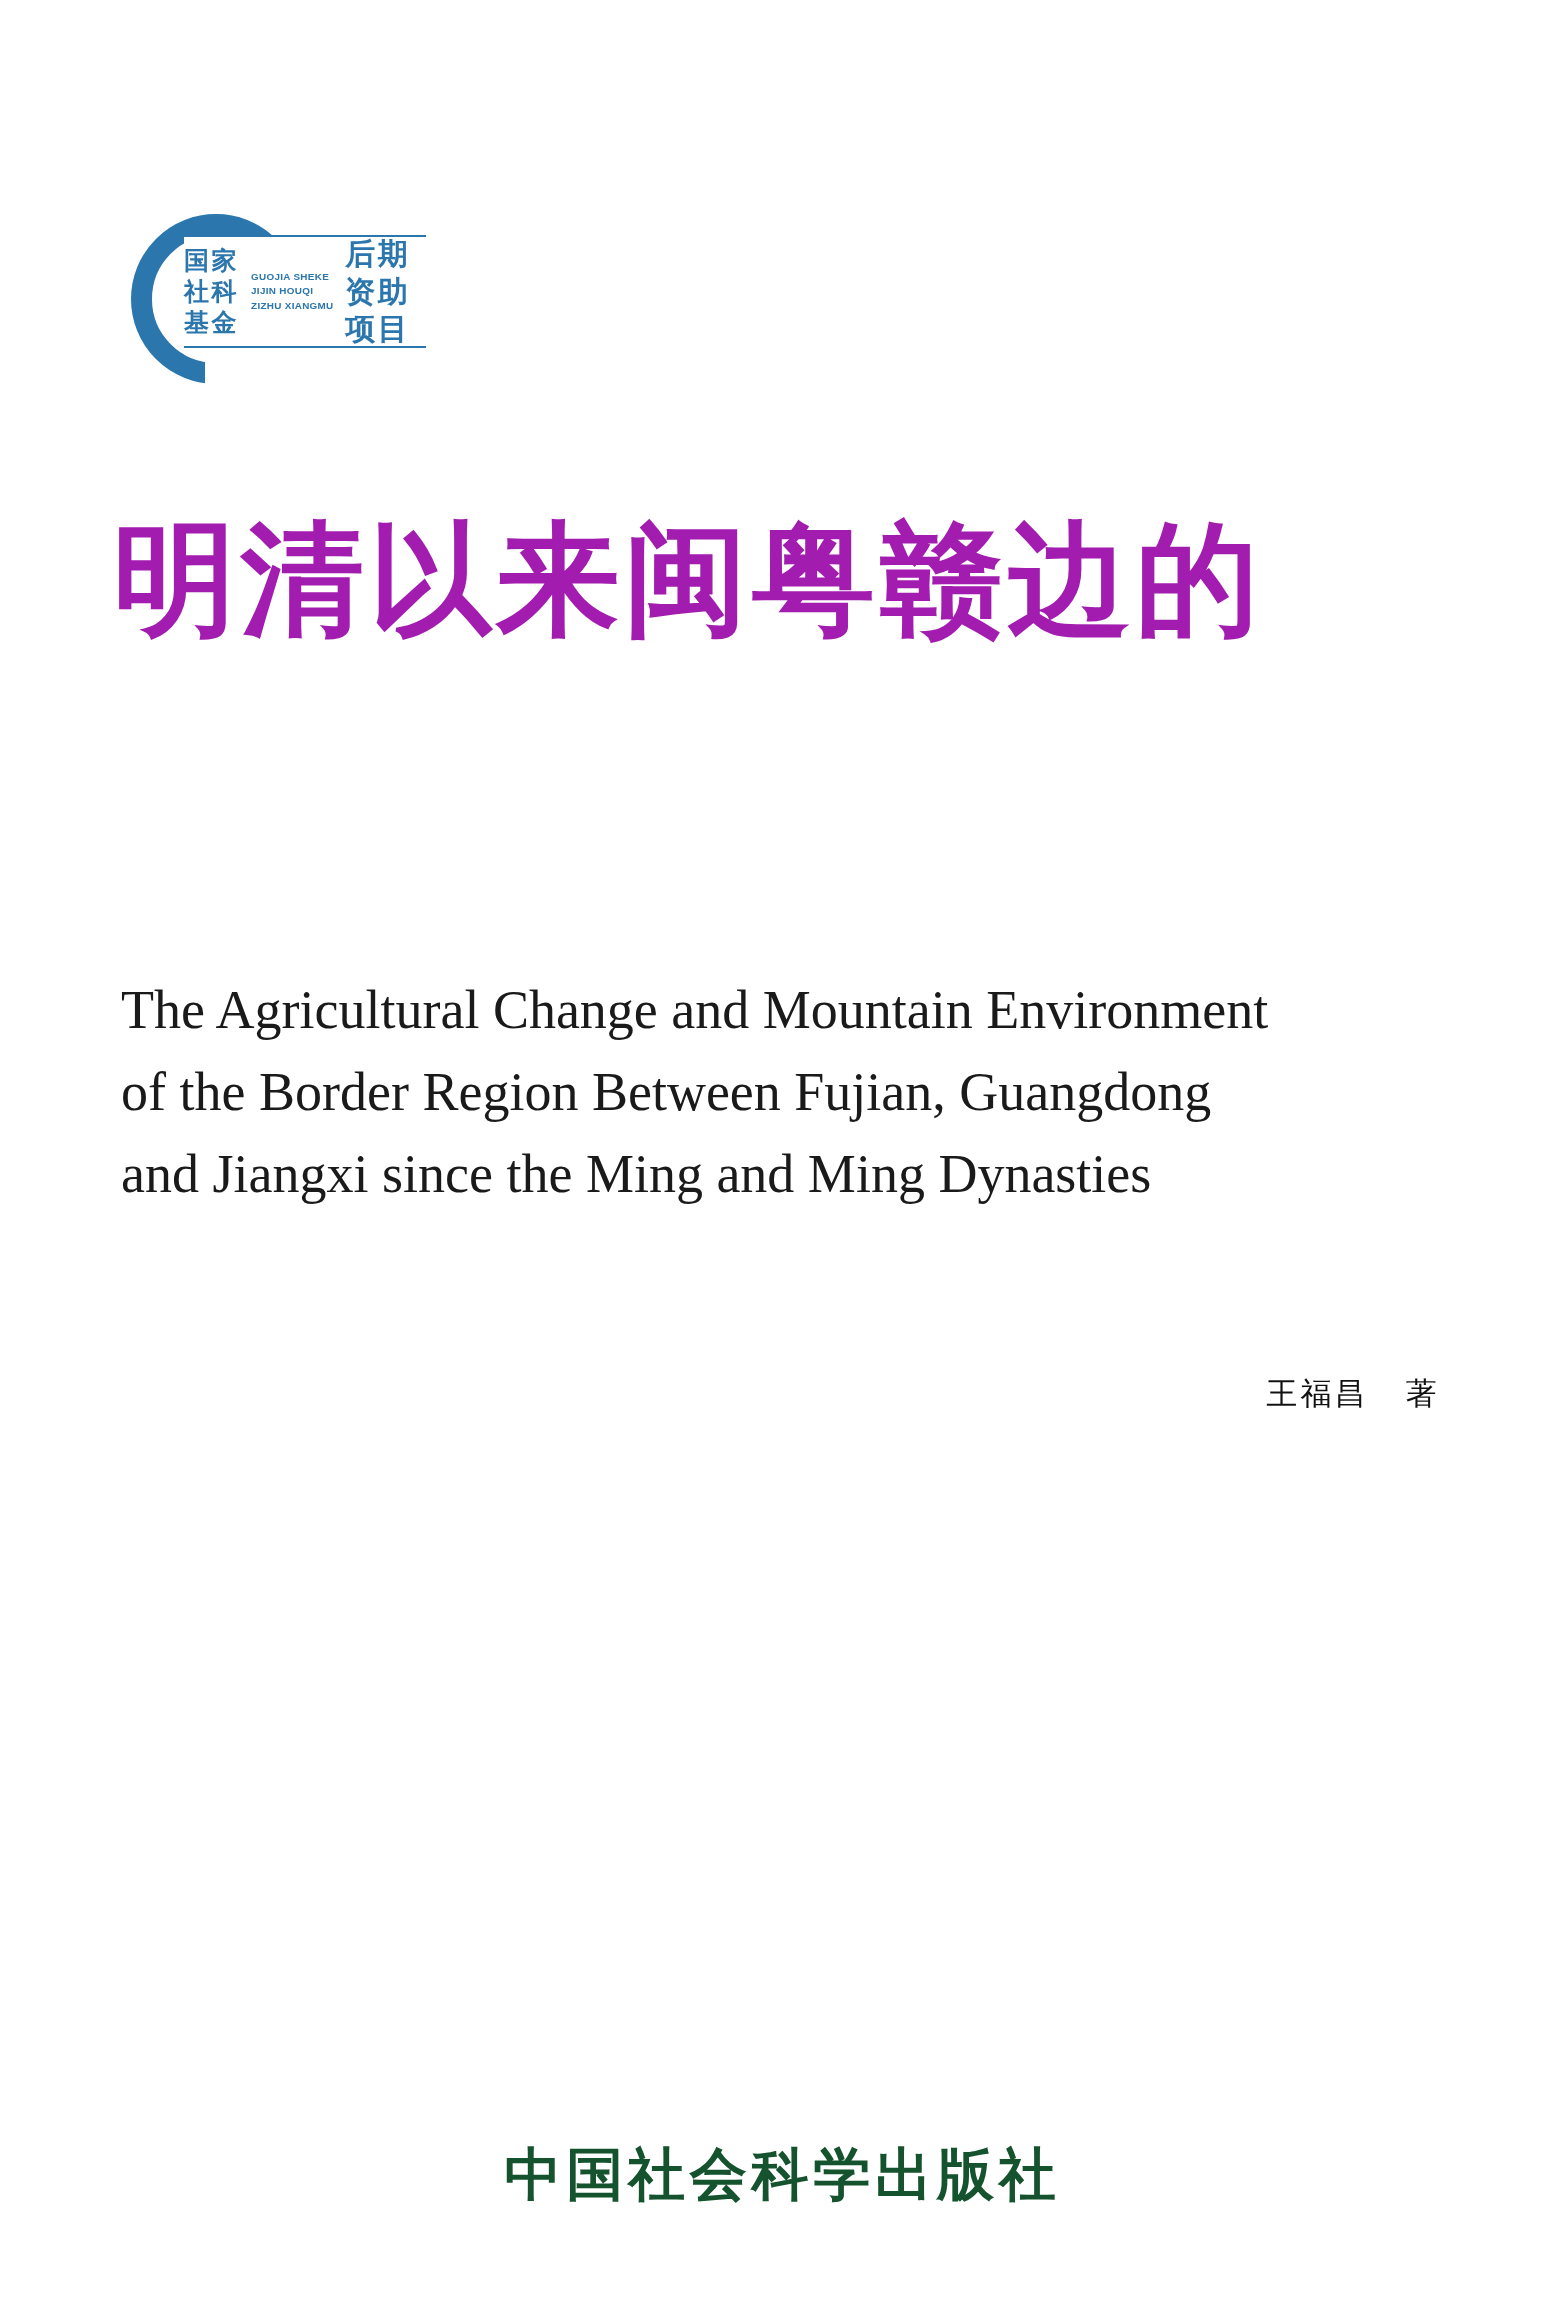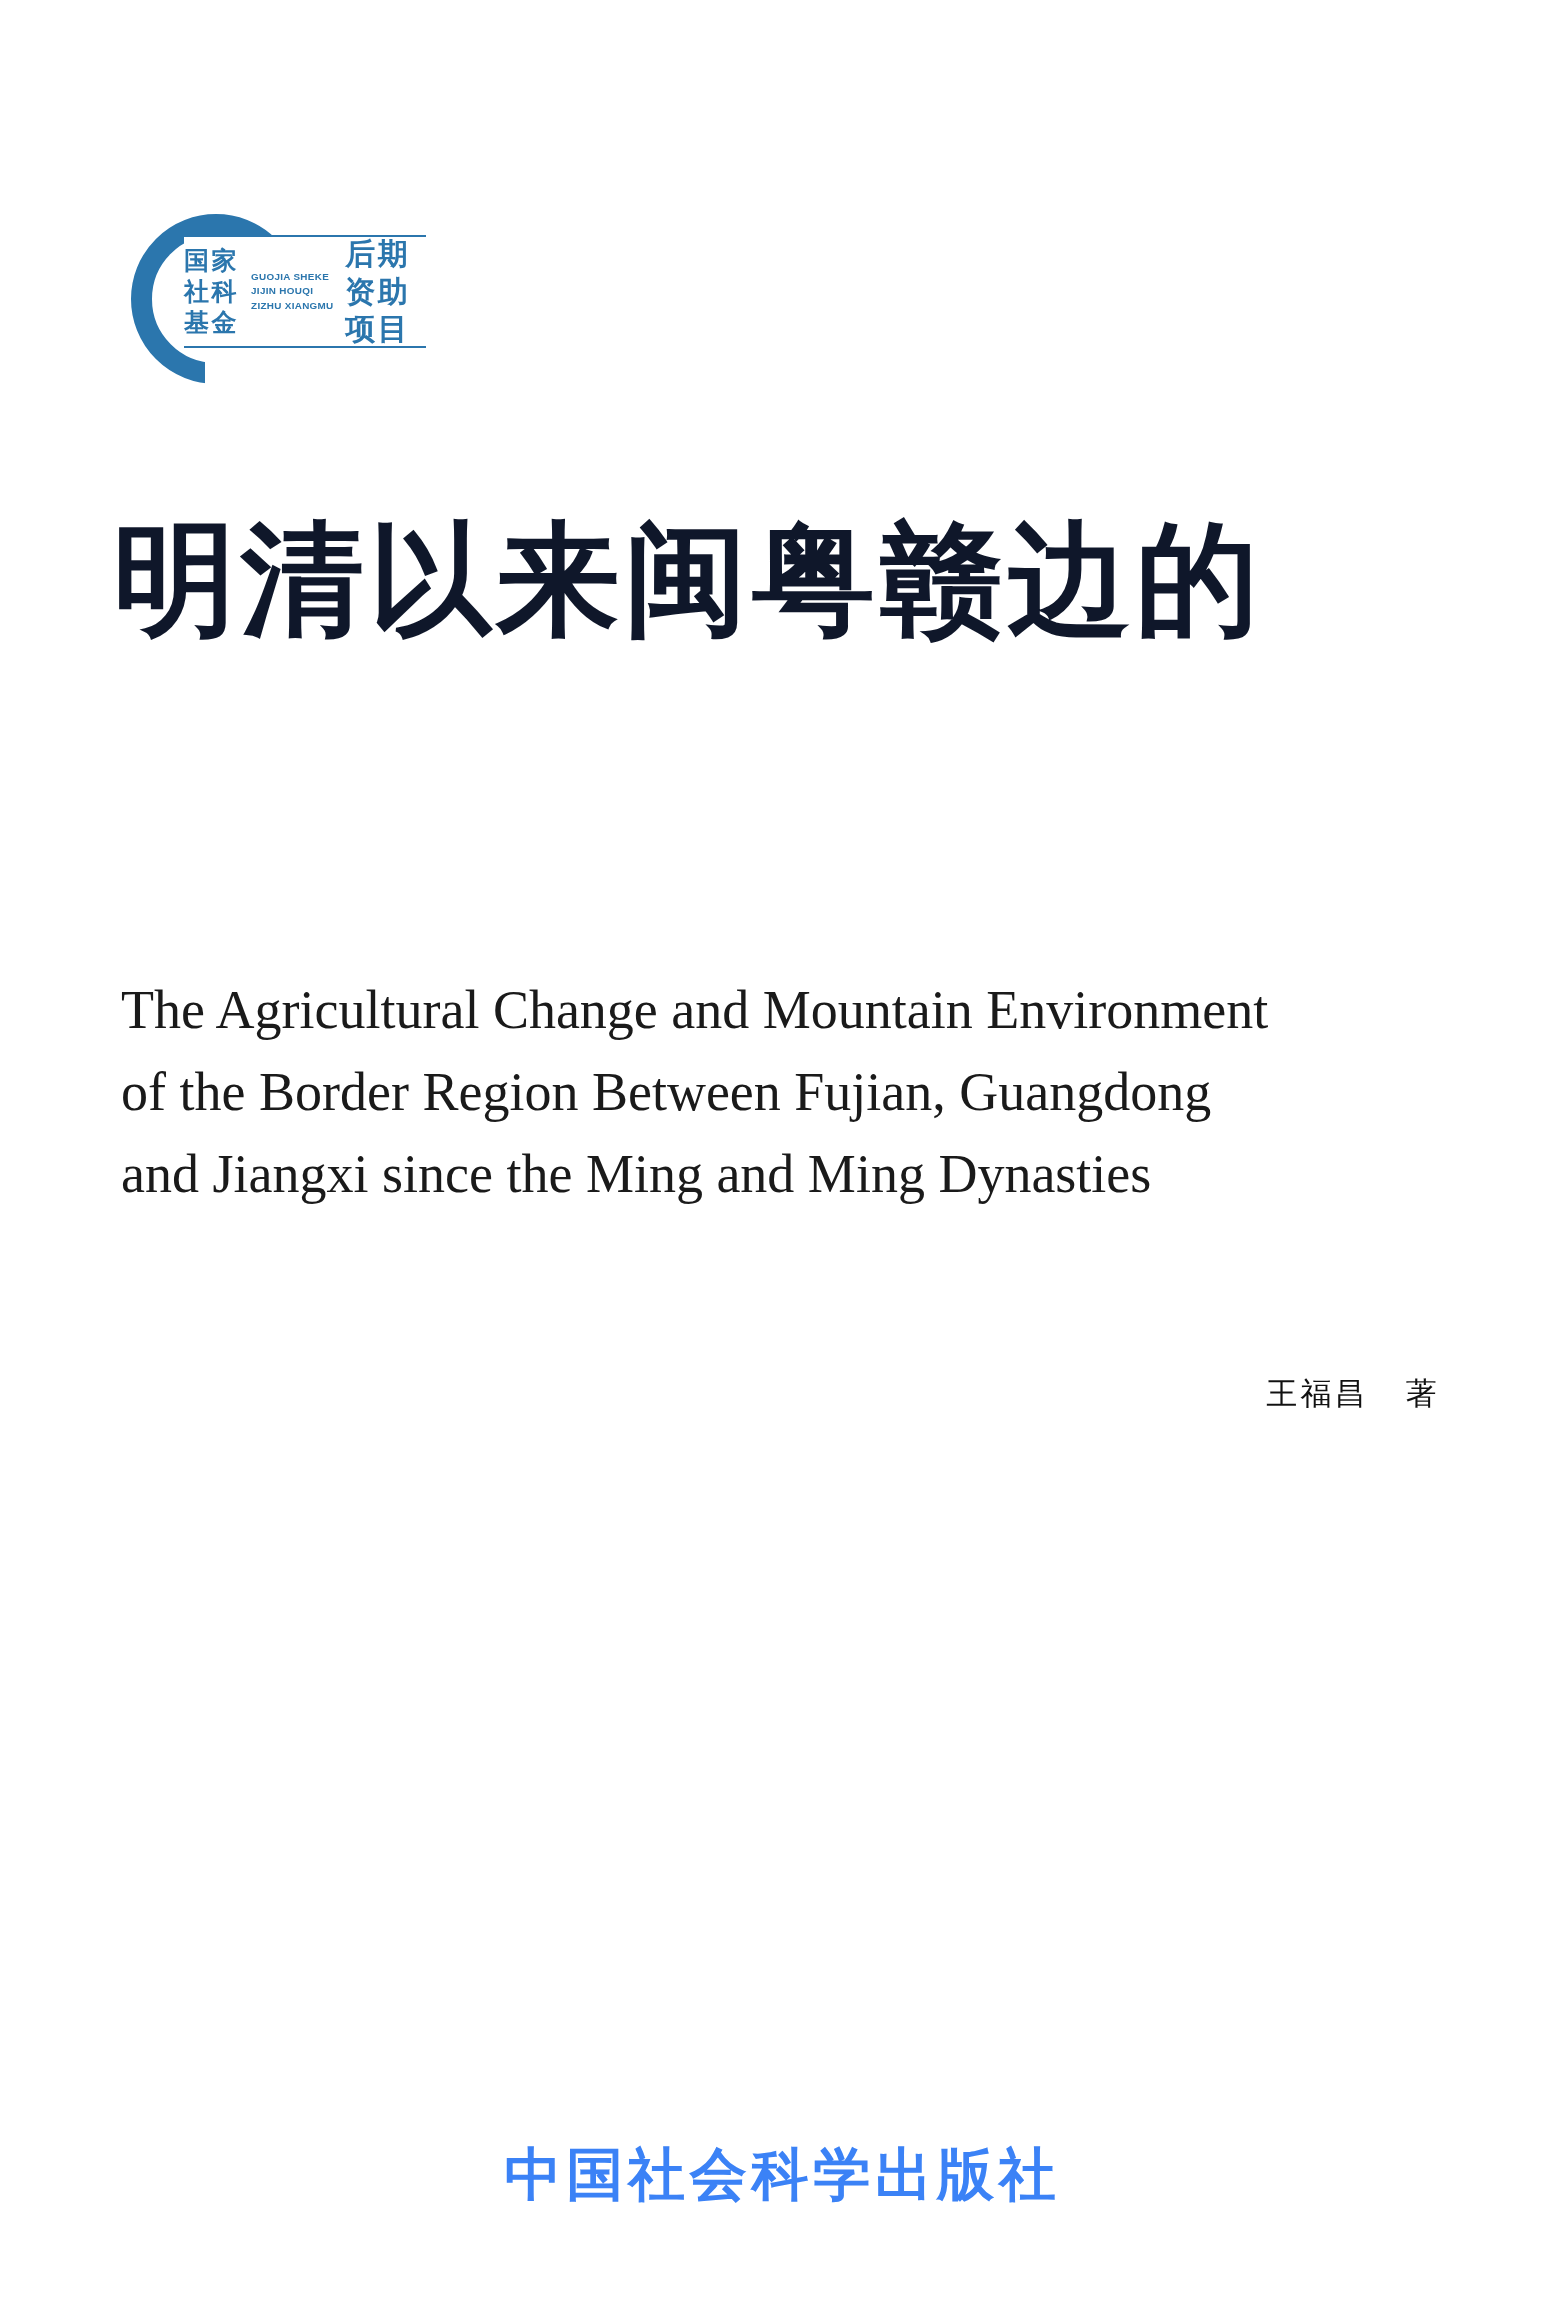--- a/index.html
+++ b/index.html
@@ -85,21 +85,21 @@
     color: #2b76ad;
     line-height: 1.25;
   }
 
   
   .title-cn {
     position: absolute;
     left: 113px;
     top: 501px;
     width: 1341px;
-    color: #0f172a;
+    color: #a21caf;
     font-family: "DejaVu Sans", "Liberation Sans", sans-serif;
     font-weight: bold;
     font-size: 123px;
     line-height: 1.28;
     letter-spacing: 4.8px;
   }
   .title-cn .line {
     white-space: nowrap;
   }
 
@@ -136,21 +136,21 @@
   
   .publisher {
     position: absolute;
     left: 0;
     right: 0;
     bottom: 105px;
     text-align: center;
     font-family: "DejaVu Serif", "Liberation Serif", serif;
     font-size: 57px;
     letter-spacing: 4.8px;
-    color: #3b82f6;
+    color: #14532d;
     font-weight: bold;
   }
 </style>
 </head>
 <body>
 
 <div class="page">
 
   <div class="badge">
     <div class="badge-ring"></div>

